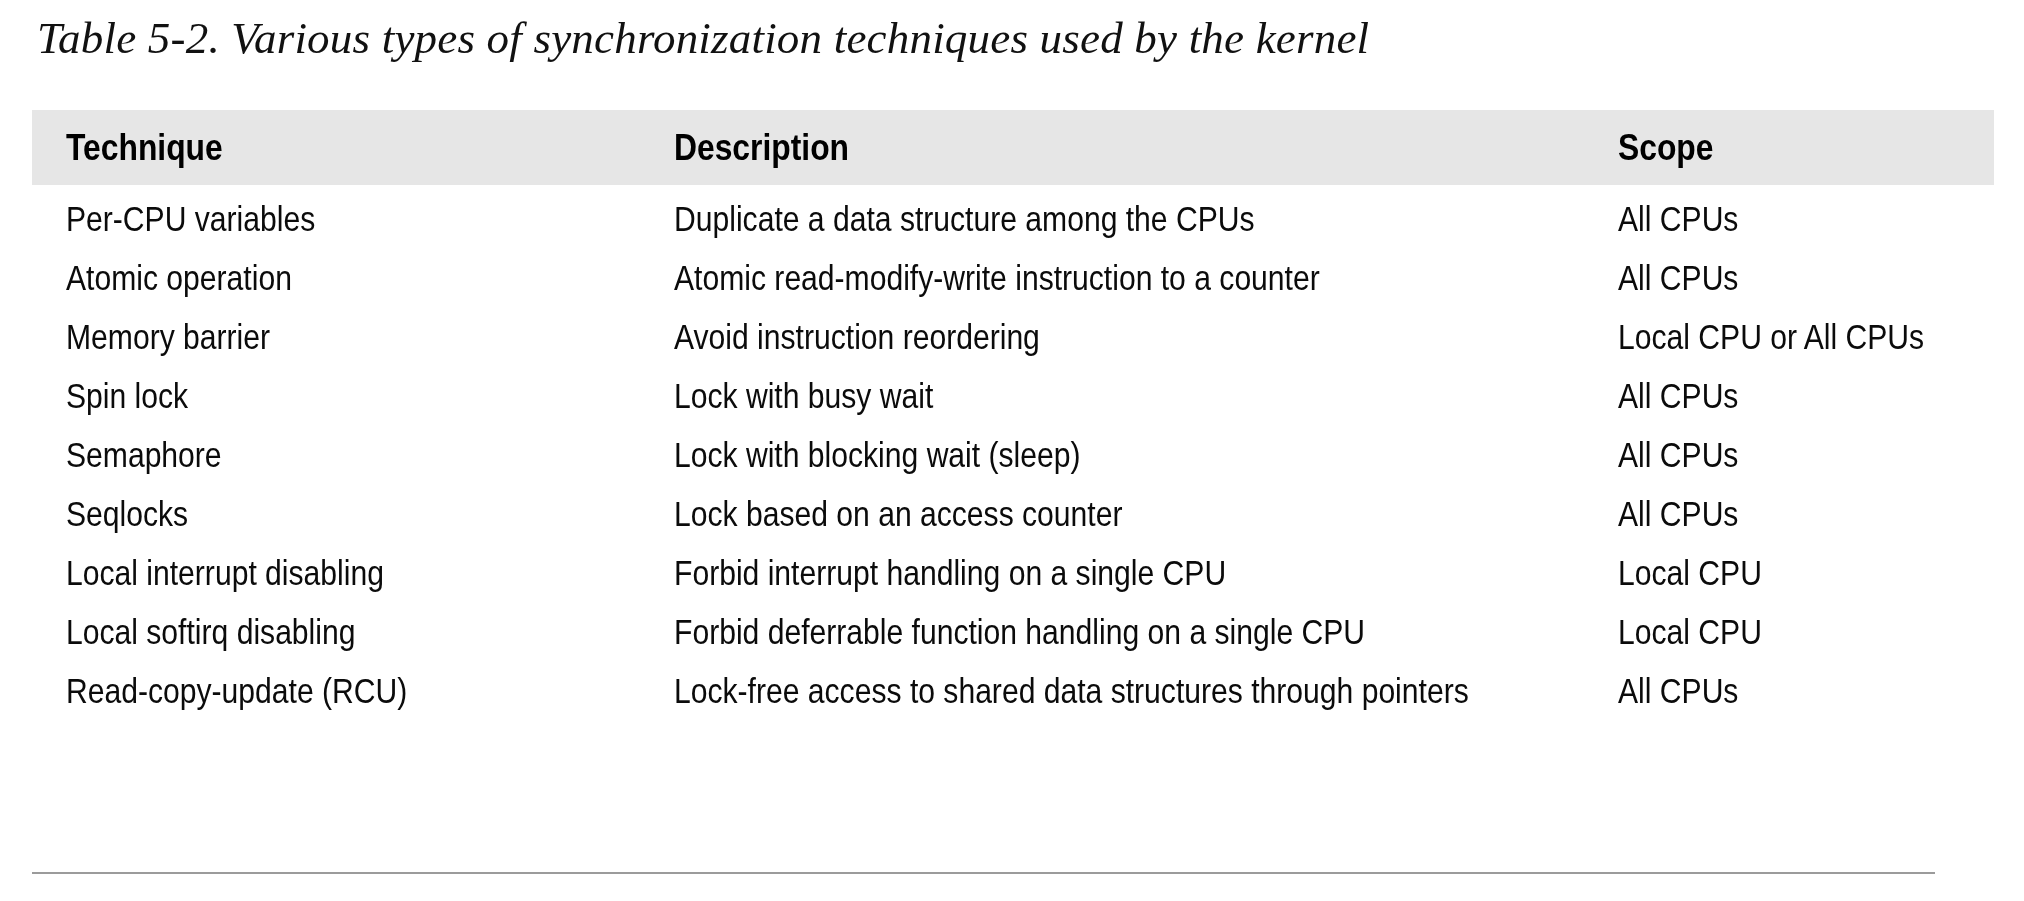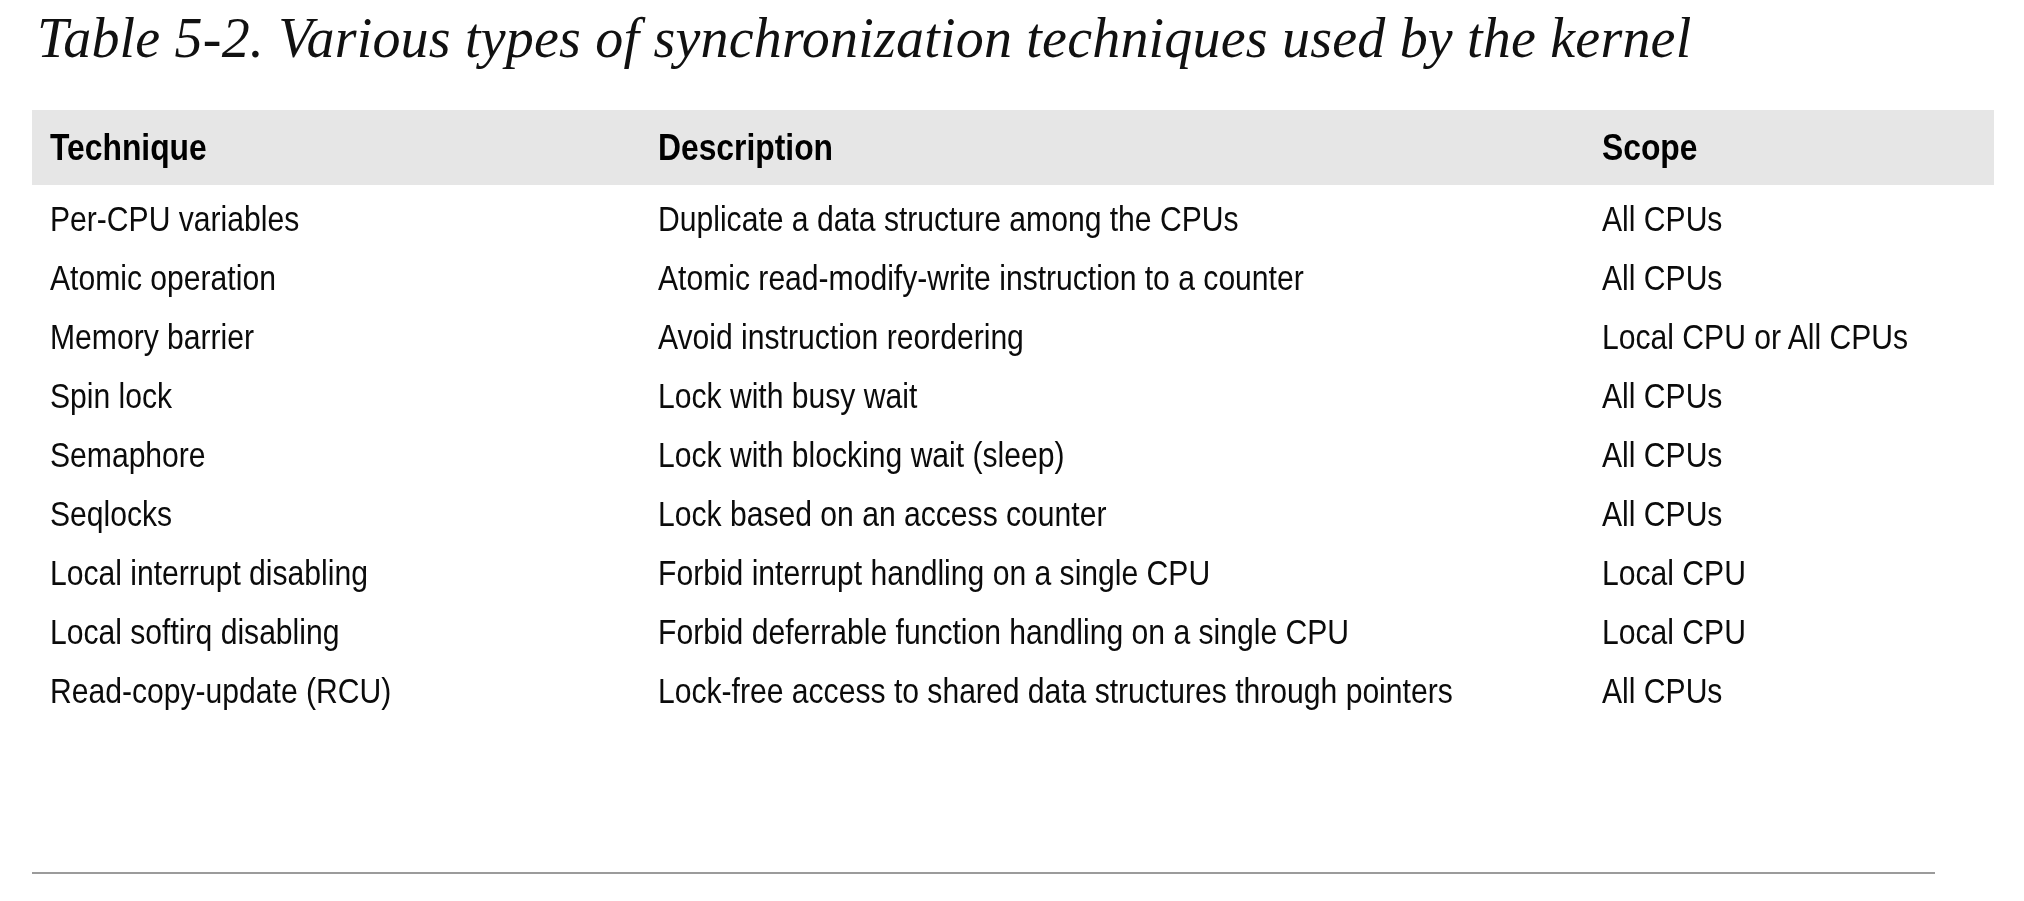--- a/index.html
+++ b/index.html
@@ -19,21 +19,21 @@
 
   
   #table-caption {
     position: absolute;
     left: 37px;
     top: 12px;
     width: 1900px;
     font-family: "Liberation Serif", "DejaVu Serif", serif;
     font-style: italic;
     font-weight: 400;
-    font-size: 56px;
+    font-size: 45px;
     line-height: 52px;
     letter-spacing: 0.2px;
     color: #111111;
     white-space: nowrap;
   }
 
   
   #sync-table {
     position: absolute;
     left: 32px;
@@ -45,21 +45,21 @@
     position: absolute;
     left: 0;
     top: 0;
     width: 1962px;
     height: 75px;
     background: #e6e6e6;
   }
 
   .row {
     position: absolute;
-    left: 0;
+    left: 16px;
     width: 1718px;
     height: 59px;
   }
   .row.header-row { top: 0; height: 75px; }
 
   .cell {
     position: absolute;
     top: 0;
     white-space: nowrap;
     font-family: "Liberation Sans", "DejaVu Sans", sans-serif;

